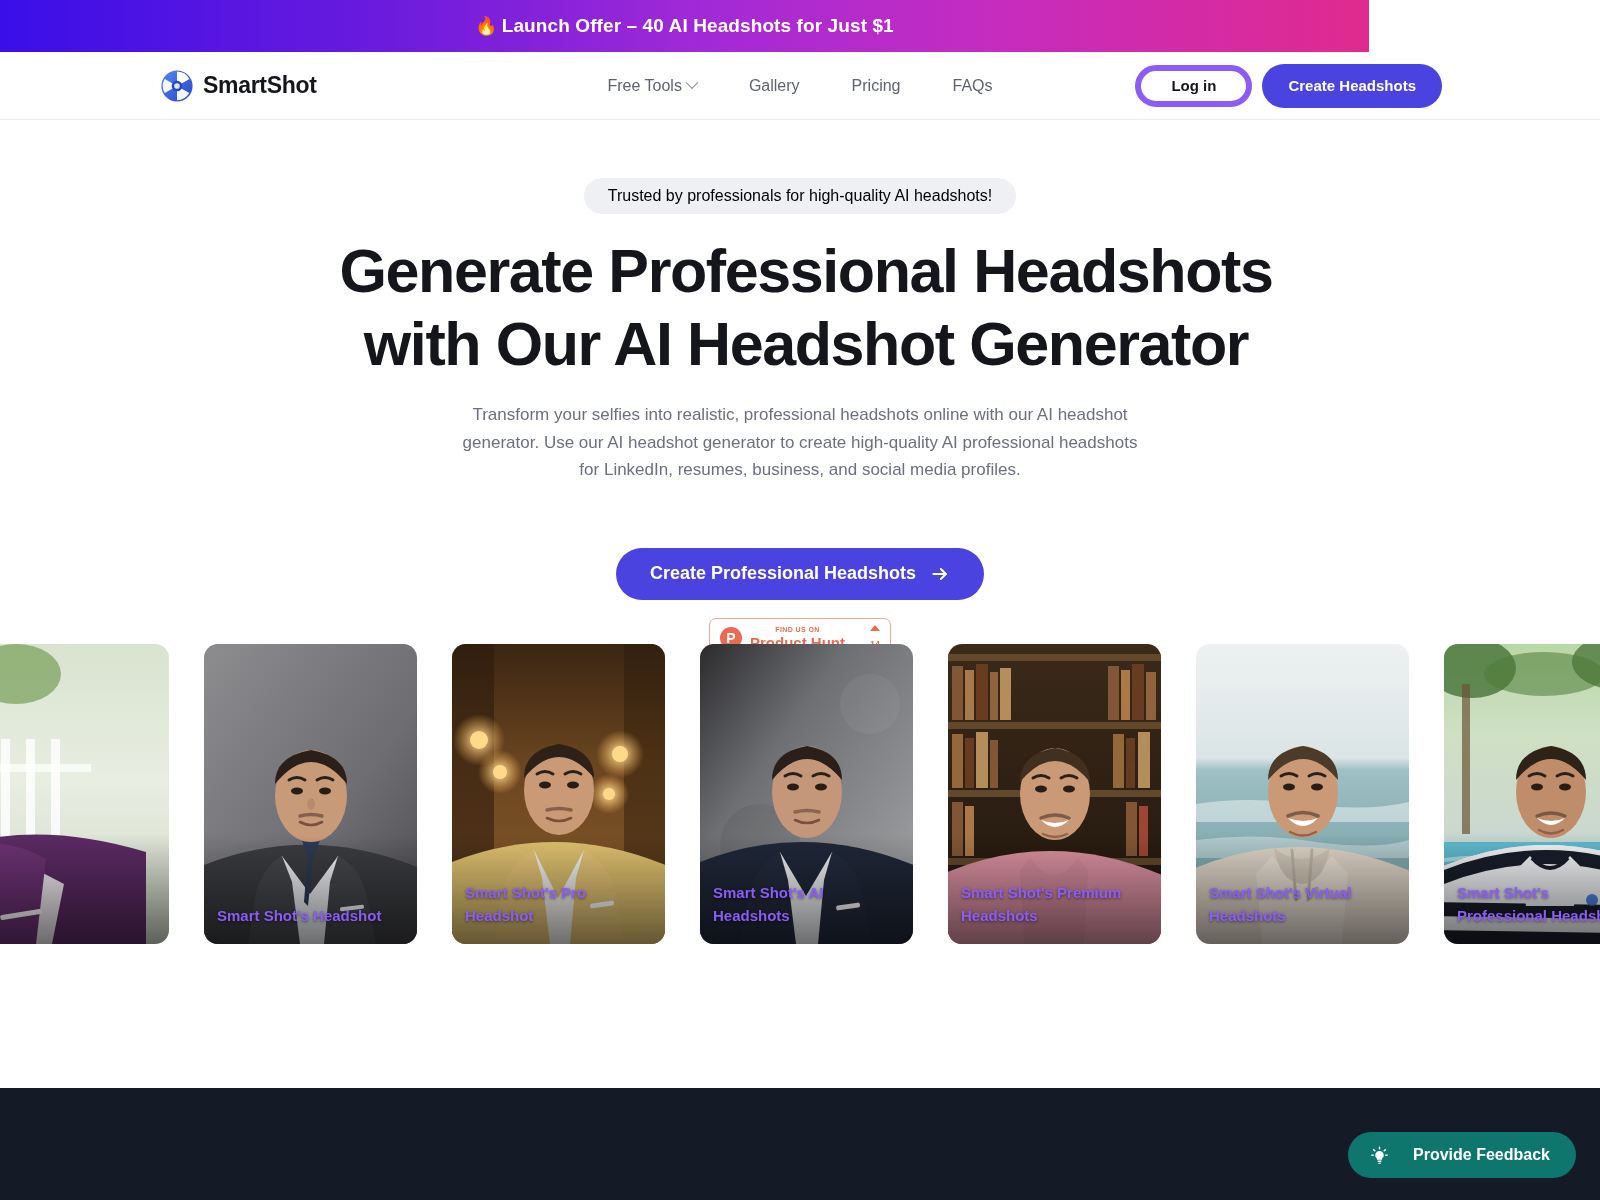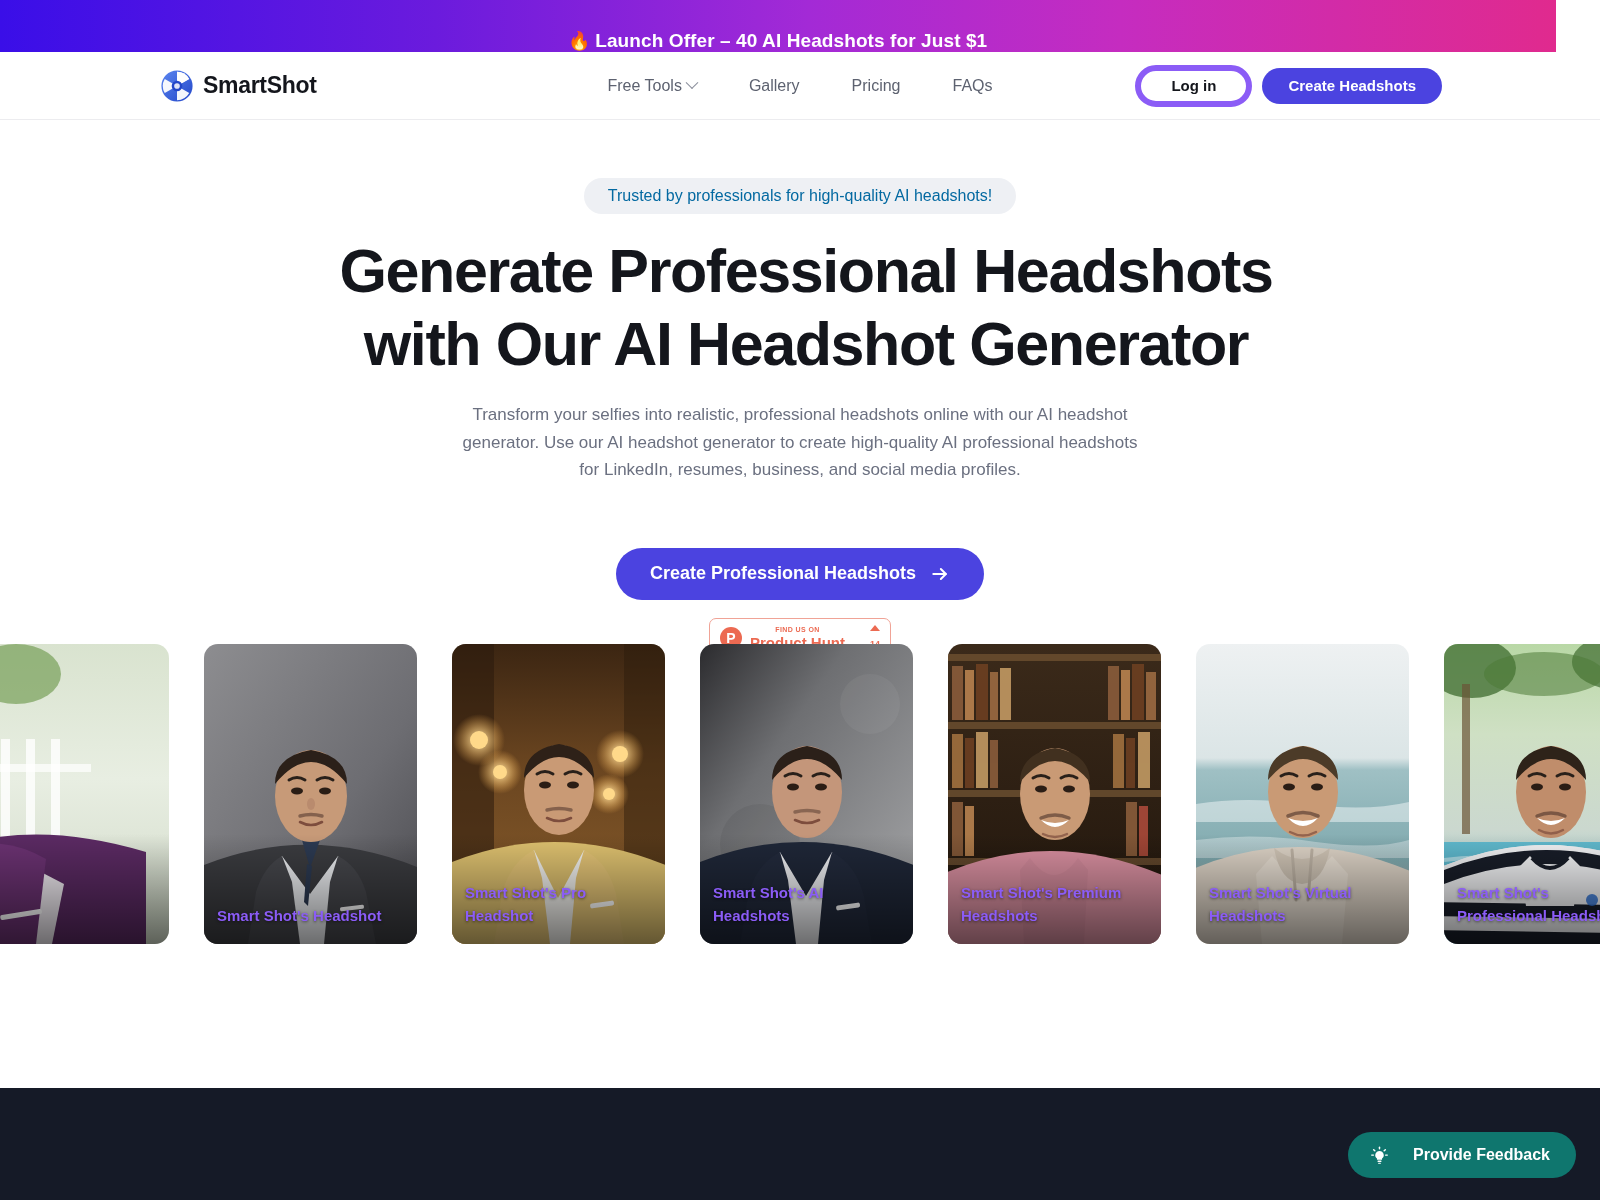--- a/index.html
+++ b/index.html
@@ -10,25 +10,25 @@
     overflow: hidden;
     background: #ffffff;
     font-family: "Liberation Sans", sans-serif;
     -webkit-font-smoothing: antialiased;
   }
 
   
   .promo-banner {
     position: absolute;
     top: 0; left: 0;
-    width: 1556px;
+    width: 1369px;
     height: 52px;
     background: linear-gradient(90deg, #3a0ee8 0%, #6b1bdd 28%, #a32ad6 52%, #c52cc0 72%, #e02a8e 100%);
     display: flex;
-    align-items: flex-end;
+    align-items: center;
     justify-content: center;
     z-index: 40;
   }
   .promo-text {
     color: #ffffff;
     font-size: 19px;
     font-weight: 700;
     letter-spacing: .1px;
     white-space: nowrap;
   }
@@ -100,21 +100,21 @@
     border: 6px solid #8b5cf6;
     background: #ffffff;
     color: #14161c;
     font-size: 15px;
     font-weight: 700;
     font-family: "Liberation Sans", sans-serif;
     cursor: pointer;
     white-space: nowrap;
   }
   .btn-create-nav {
-    height: 36px;
+    height: 44px;
     padding: 0 26px;
     border-radius: 999px;
     border: none;
     background: #4b43e0;
     color: #ffffff;
     font-size: 15px;
     font-weight: 700;
     font-family: "Liberation Sans", sans-serif;
     cursor: pointer;
     white-space: nowrap;
@@ -126,21 +126,21 @@
     top: 121px; left: 0;
     width: 1600px;
     text-align: center;
   }
   .trust-pill {
     display: inline-block;
     margin-top: 57px;
     padding: 9px 24px;
     border-radius: 999px;
     background: #eef0f4;
-    color: #0369a1;
+    color: #000000;
     font-size: 16px;
     font-weight: 400;
     white-space: nowrap;
   }
   .hero-title {
     margin-top: 27px;
     font-size: 61px;
     line-height: 1.0;
     font-weight: 700;
     color: #14161c;

